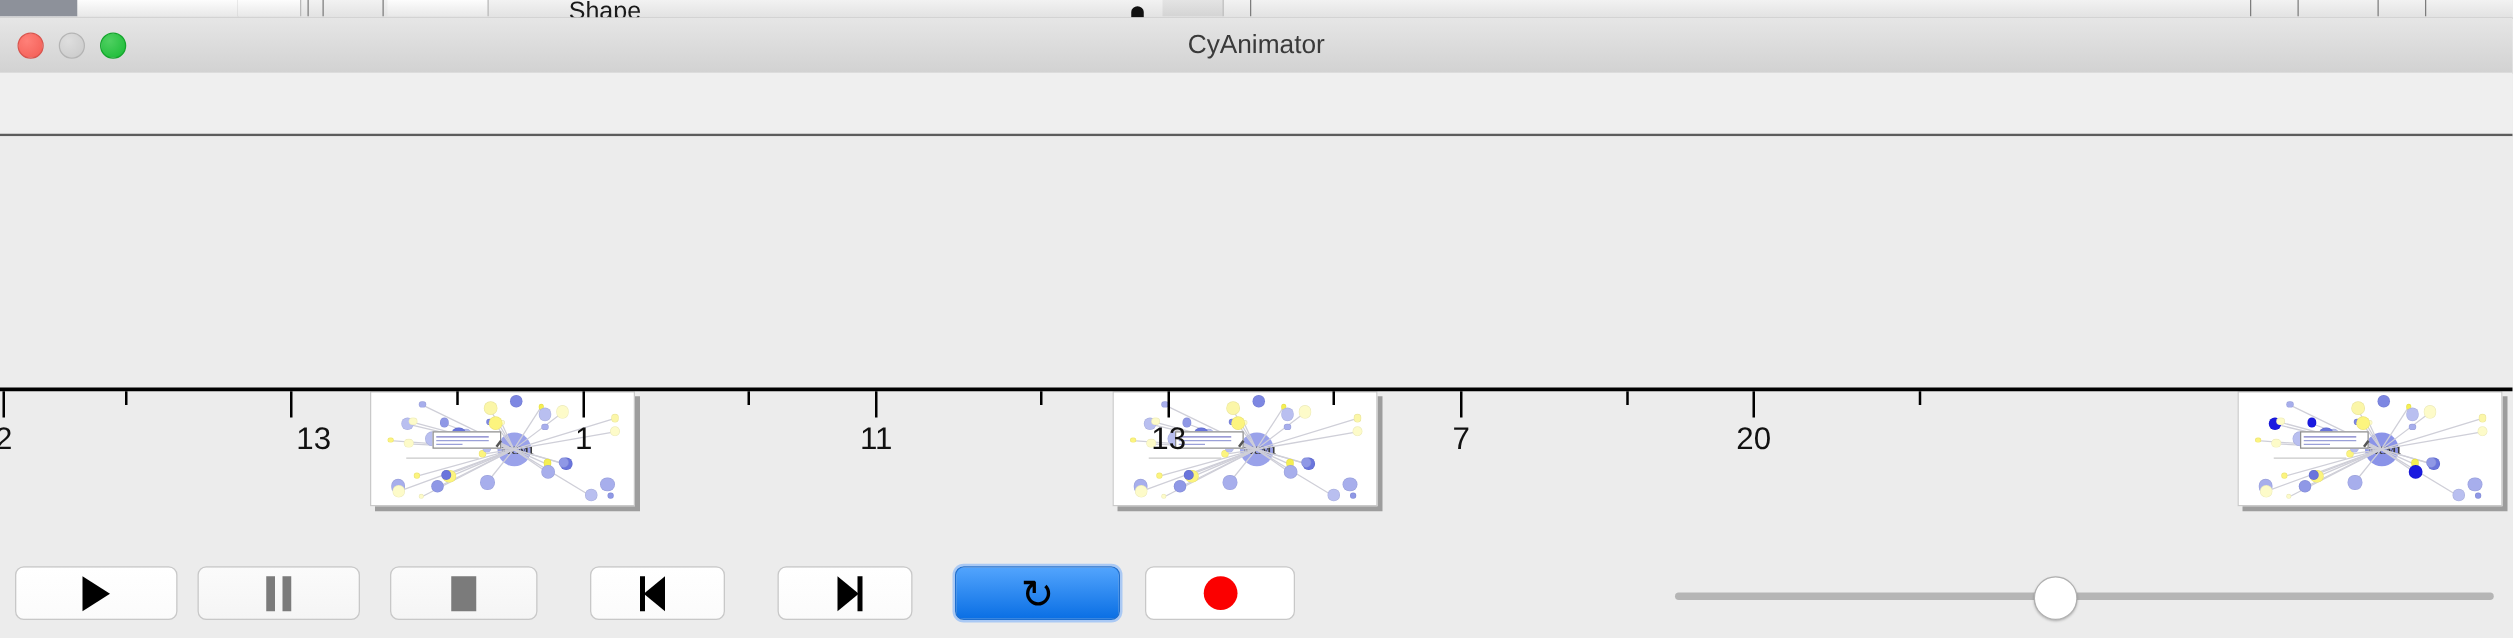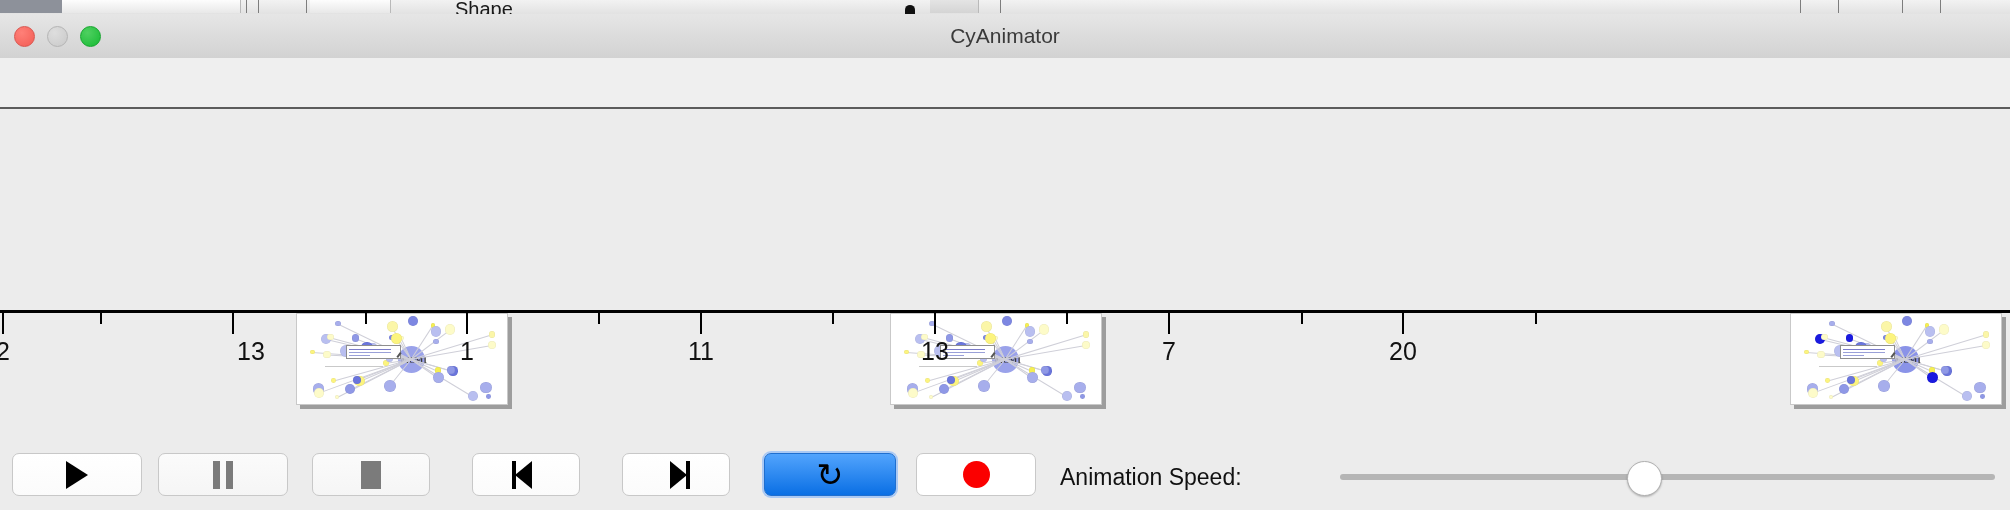--- a/index.html
+++ b/index.html
@@ -463,17 +463,16 @@
           <i class="bar"></i>
       </span>
     </div>
     <div class="cbtn" id="loop-button">
       <span class="g-loop">↻</span>
     </div>
     <div class="cbtn" id="record-button">
       <span class="g-rec"></span>
     </div>
 
-    <div class="speed-label">Animation Speed:</div>
     <div class="slider"></div>
     <div class="sthumb"></div>
   </div>
 </div>
 
 </body></html>

